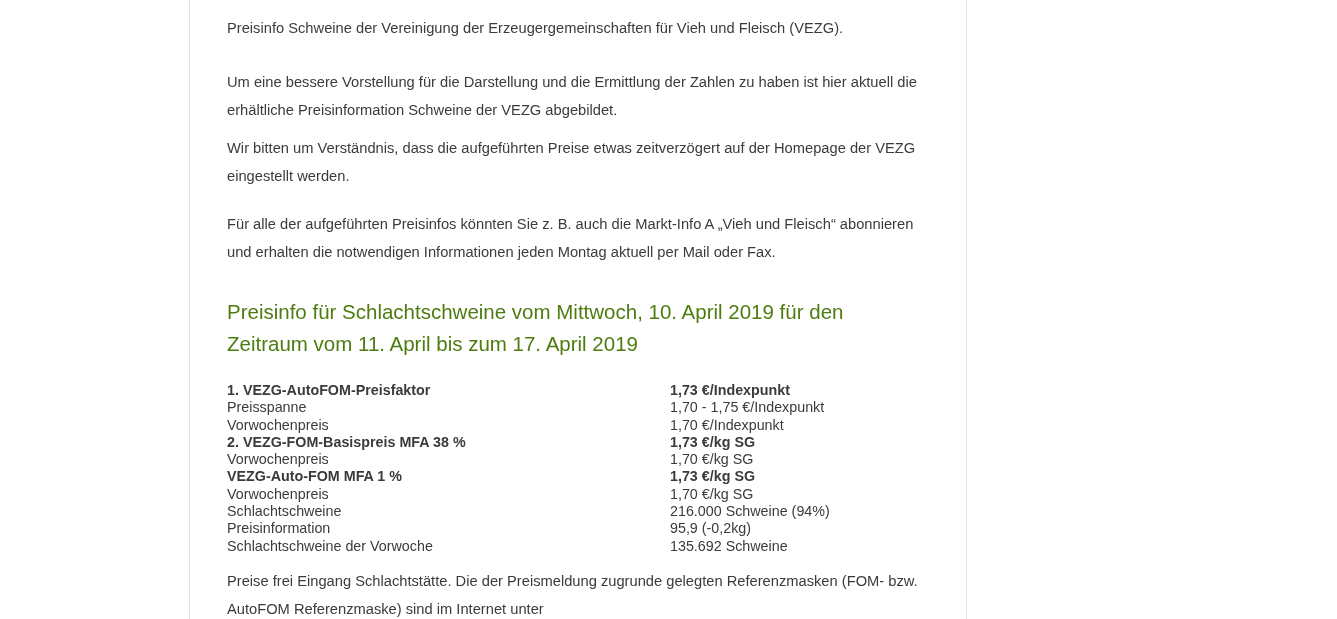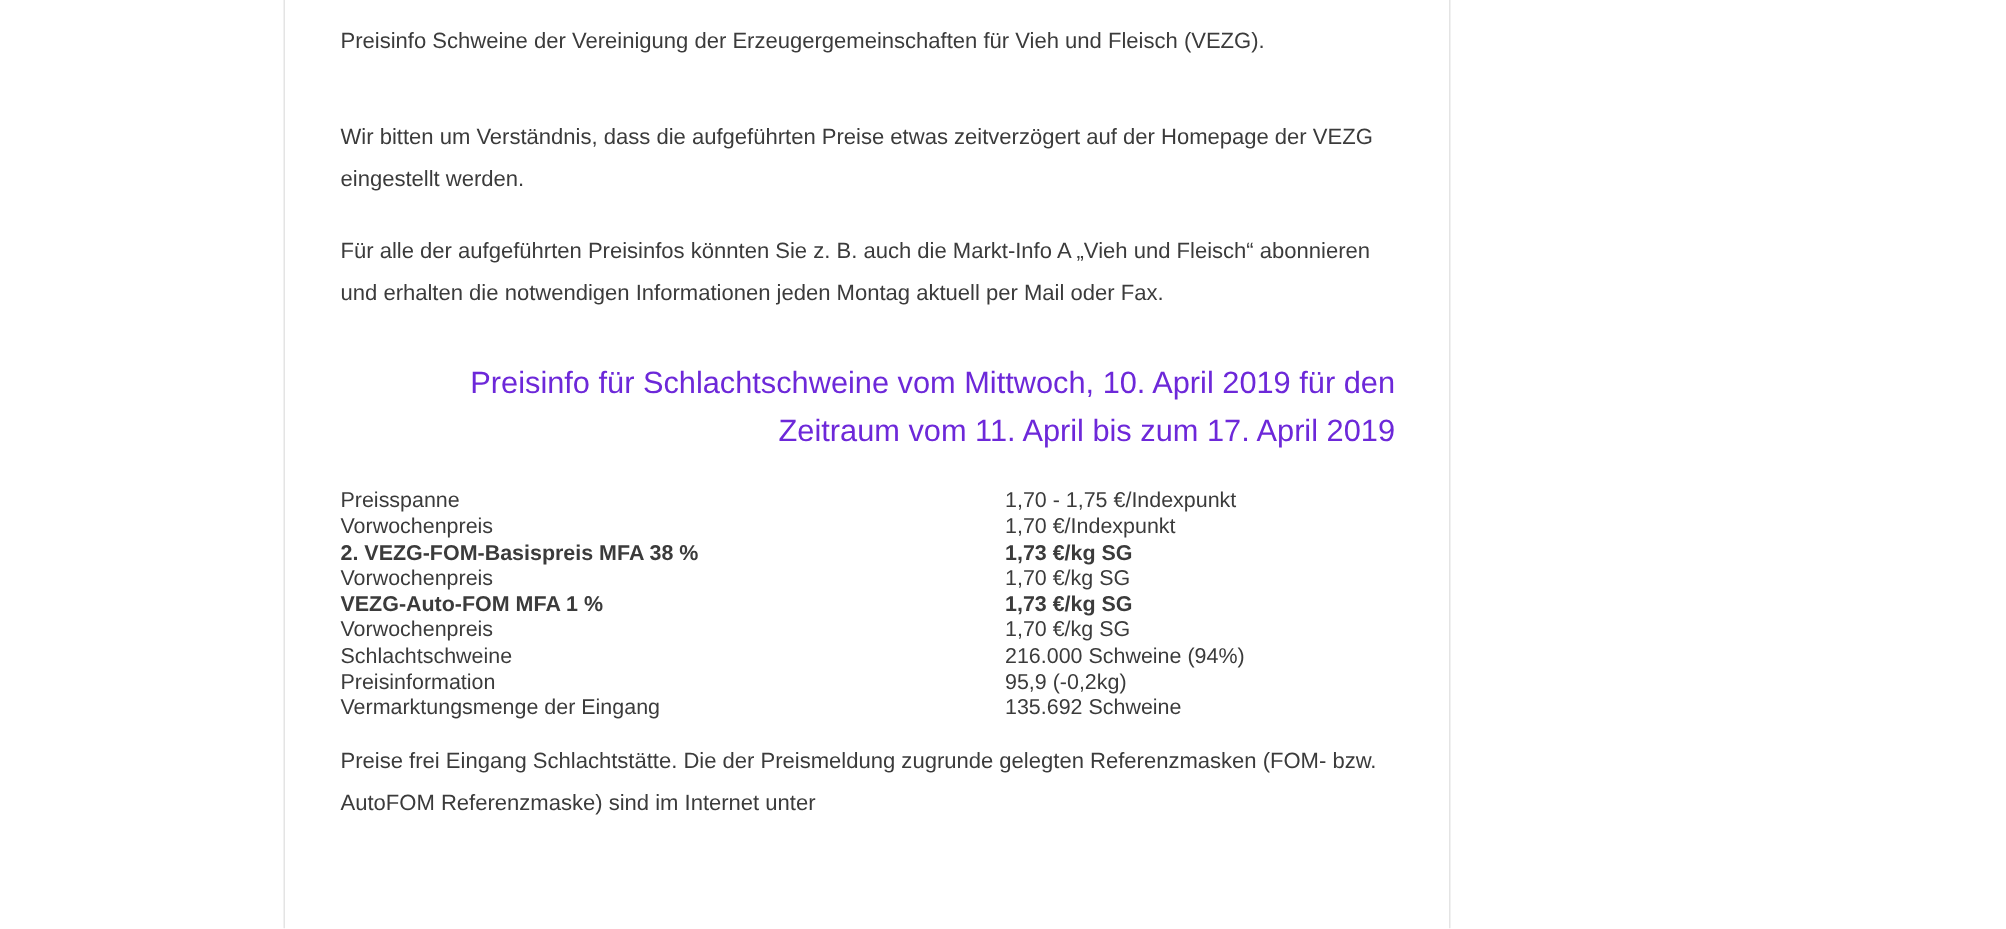--- a/index.html
+++ b/index.html
@@ -52,22 +52,22 @@
   }
   .para-spacer-lg { height: 26px; }
   .para-spacer-sm { height: 10px; }
 
   h2.headline {
     margin: 0;
     padding: 0;
     font-size: 20.5px;
     font-weight: 400;
     line-height: 32px;
-    color: #6d28d9;
-    text-align: right;
+    color: #4d7c0f;
+    text-align: left;
     max-width: 890px;
   }
   .headline-wrap { margin-top: 30px; }
 
   table.pricetable {
     margin-top: 22px;
     border-collapse: collapse;
     font-size: 14.3px;
     color: #3b3b3b;
   }
@@ -94,35 +94,40 @@
 <div class="page">
 
   <div class="rule-left"></div>
   <div class="rule-right"></div>
 
   <div class="content">
 
     <p>Preisinfo Schweine der Vereinigung der Erzeugergemeinschaften für Vieh und Fleisch (VEZG).</p>
     <div class="para-spacer-lg"></div>
 
+    <p>Um eine bessere Vorstellung für die Darstellung und die Ermittlung der Zahlen zu haben ist hier aktuell die erhältliche Preisinformation Schweine der VEZG abgebildet.</p>
     <div class="para-spacer-sm"></div>
 
     <p>Wir bitten um Verständnis, dass die aufgeführten Preise etwas zeitverzögert auf der Homepage der VEZG eingestellt werden.</p>
     <div class="para-spacer-sm"></div>
 
     <div class="para-spacer-sm"></div>
 
     <p>Für alle der aufgeführten Preisinfos könnten Sie z. B. auch die Markt-Info A „Vieh und Fleisch“ abonnieren und erhalten die notwendigen Informationen jeden Montag aktuell per Mail oder Fax.</p>
 
     <div class="headline-wrap">
       <h2 class="headline">Preisinfo für Schlachtschweine vom Mittwoch, 10. April 2019 für den Zeitraum vom 11. April bis zum 17. April 2019</h2>
     </div>
 
     <table class="pricetable">
       <tbody>
+        <tr>
+          <td class="label bold">1. VEZG-AutoFOM-Preisfaktor</td>
+          <td class="value bold">1,73 €/Indexpunkt</td>
+        </tr>
         <tr>
           <td class="label">Preisspanne</td>
           <td class="value">1,70 - 1,75 €/Indexpunkt</td>
         </tr>
         <tr>
           <td class="label">Vorwochenpreis</td>
           <td class="value">1,70 €/Indexpunkt</td>
         </tr>
         <tr>
           <td class="label bold">2. VEZG-FOM-Basispreis MFA 38 %</td>
@@ -142,21 +147,21 @@
         </tr>
         <tr>
           <td class="label">Schlachtschweine</td>
           <td class="value">216.000 Schweine (94%)</td>
         </tr>
         <tr>
           <td class="label">Preisinformation</td>
           <td class="value">95,9 (-0,2kg)</td>
         </tr>
         <tr>
-          <td class="label">Vermarktungsmenge der Eingang</td>
+          <td class="label">Schlachtschweine der Vorwoche</td>
           <td class="value">135.692 Schweine</td>
         </tr>
       </tbody>
     </table>
 
     <p class="footnote"><span>Preise frei Eingang Schlachtstätte. Die der Preismeldung zugrunde gelegten Referenzmasken (FOM- bzw. AutoFOM Referenzmaske) sind im Internet unter </span></p>
 
   </div>
 </div>
 

